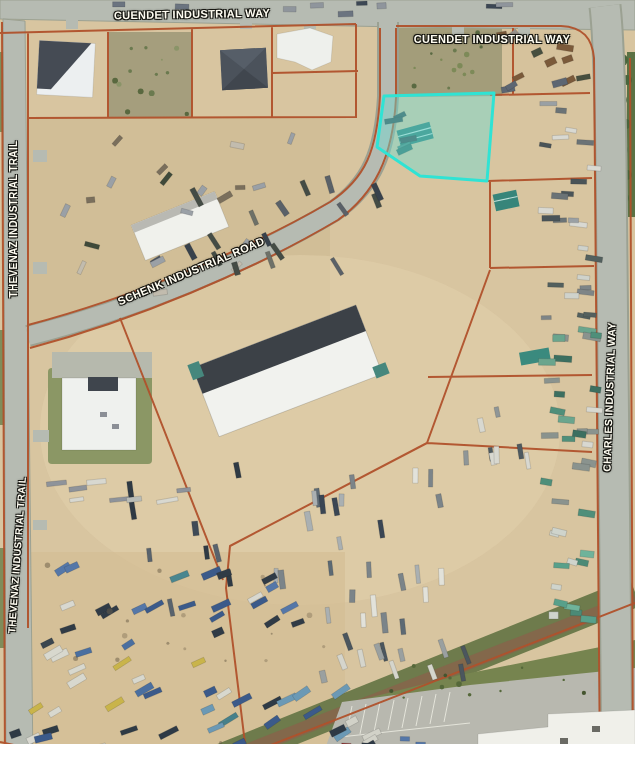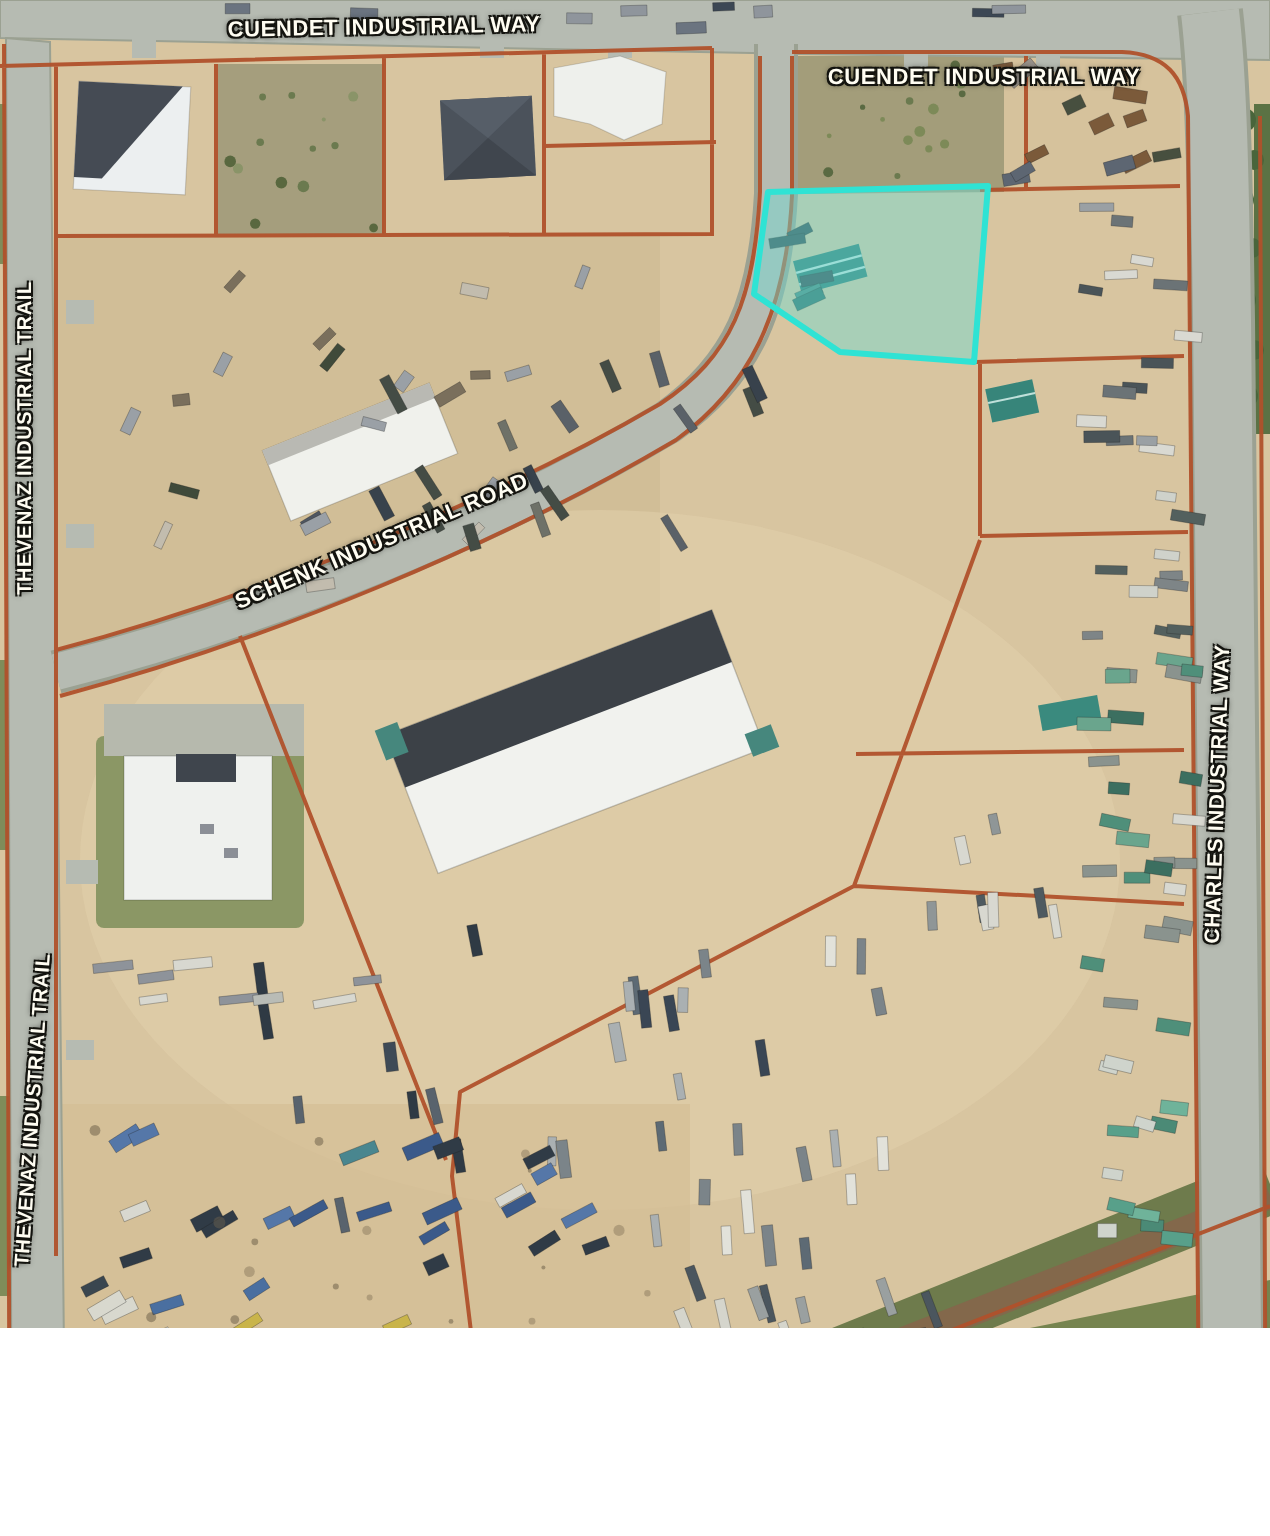--- a/index.html
+++ b/index.html
@@ -1,17 +1,17 @@
 <!DOCTYPE html>
 <html><head>
 <meta charset="utf-8">
 <style>
   html,body{margin:0;padding:0;background:#ffffff;}
   .stage{
-    position:relative;width:635px;height:664px;overflow:hidden;
+    position:relative;width:635px;height:744px;overflow:hidden;
     background:#d8c5a0;font-family:"Liberation Sans",sans-serif;
   }
   .stage svg{position:absolute;left:0;top:0;}
   .lbl{
     position:absolute;color:#fffdf2;font-weight:bold;white-space:nowrap;
     letter-spacing:.3px;
     text-shadow:-1px -1px 0 #14140f,1px -1px 0 #14140f,-1px 1px 0 #14140f,
                  1px 1px 0 #14140f,0 0 3px #000;
     transform-origin:center center;
   }

